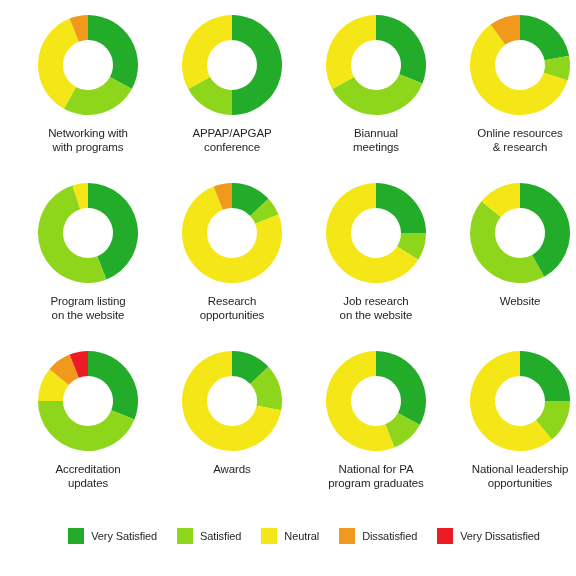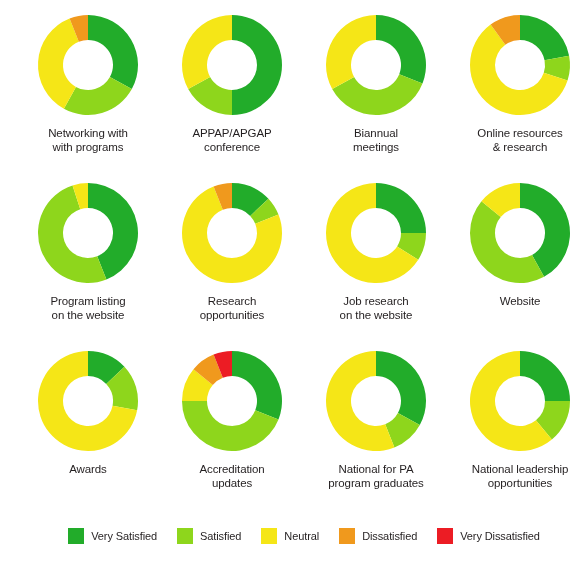--- a/index.html
+++ b/index.html
@@ -172,42 +172,42 @@
             <path d="M 52.000 2.000 A 50 50 0 0 1 76.088 95.815 L 64.044 73.908 A 25 25 0 0 0 52.000 27.000 Z" fill="#22ac2a"></path>
             <path d="M 76.088 95.815 A 50 50 0 0 1 13.474 20.129 L 32.737 36.064 A 25 25 0 0 0 64.044 73.908 Z" fill="#8ed61c"></path>
             <path d="M 13.474 20.129 A 50 50 0 0 1 52.000 2.000 L 52.000 27.000 A 25 25 0 0 0 32.737 36.064 Z" fill="#f5e617"></path>
           </svg>
         </div>
         <div class="cell-label"><span>Website</span></div>
       </div>
       <div class="cell">
         <div class="donut-wrap">
           <svg viewBox="0 0 104 104">
-            <path d="M 52.000 2.000 A 50 50 0 0 1 88.448 17.773 L 70.224 34.886 A 25 25 0 0 0 52.000 27.000 Z" fill="#22ac2a"></path>
-            <path d="M 88.448 17.773 A 50 50 0 0 1 101.114 61.369 L 76.557 56.685 A 25 25 0 0 0 70.224 34.886 Z" fill="#8ed61c"></path>
-            <path d="M 101.114 61.369 A 50 50 0 1 1 52.000 2.000 L 52.000 27.000 A 25 25 0 1 0 76.557 56.685 Z" fill="#f5e617"></path>
-          </svg>
-        </div>
-        <div class="cell-label"><span>Awards</span></div>
-      </div>
-      <div class="cell">
-        <div class="donut-wrap">
-          <svg viewBox="0 0 104 104">
             <path d="M 52.000 2.000 A 50 50 0 0 1 98.489 70.406 L 75.244 61.203 A 25 25 0 0 0 52.000 27.000 Z" fill="#22ac2a"></path>
             <path d="M 98.489 70.406 A 50 50 0 0 1 2.000 52.000 L 27.000 52.000 A 25 25 0 0 0 75.244 61.203 Z" fill="#8ed61c"></path>
             <path d="M 2.000 52.000 A 50 50 0 0 1 13.474 20.129 L 32.737 36.064 A 25 25 0 0 0 27.000 52.000 Z" fill="#f5e617"></path>
             <path d="M 13.474 20.129 A 50 50 0 0 1 33.594 5.511 L 42.797 28.756 A 25 25 0 0 0 32.737 36.064 Z" fill="#f0991d"></path>
             <path d="M 33.594 5.511 A 50 50 0 0 1 52.000 2.000 L 52.000 27.000 A 25 25 0 0 0 42.797 28.756 Z" fill="#ec1c24"></path>
           </svg>
         </div>
         <div class="cell-label"><span>Accreditation</span><br><span>updates</span></div>
       </div>
       <div class="cell">
         <div class="donut-wrap">
           <svg viewBox="0 0 104 104">
+            <path d="M 52.000 2.000 A 50 50 0 0 1 88.448 17.773 L 70.224 34.886 A 25 25 0 0 0 52.000 27.000 Z" fill="#22ac2a"></path>
+            <path d="M 88.448 17.773 A 50 50 0 0 1 101.114 61.369 L 76.557 56.685 A 25 25 0 0 0 70.224 34.886 Z" fill="#8ed61c"></path>
+            <path d="M 101.114 61.369 A 50 50 0 1 1 52.000 2.000 L 52.000 27.000 A 25 25 0 1 0 76.557 56.685 Z" fill="#f5e617"></path>
+          </svg>
+        </div>
+        <div class="cell-label"><span>Awards</span></div>
+      </div>
+      <div class="cell">
+        <div class="donut-wrap">
+          <svg viewBox="0 0 104 104">
             <path d="M 52.000 2.000 A 50 50 0 0 1 95.815 76.088 L 73.908 64.044 A 25 25 0 0 0 52.000 27.000 Z" fill="#22ac2a"></path>
             <path d="M 95.815 76.088 A 50 50 0 0 1 70.406 98.489 L 61.203 75.244 A 25 25 0 0 0 73.908 64.044 Z" fill="#8ed61c"></path>
             <path d="M 70.406 98.489 A 50 50 0 1 1 52.000 2.000 L 52.000 27.000 A 25 25 0 1 0 61.203 75.244 Z" fill="#f5e617"></path>
           </svg>
         </div>
         <div class="cell-label"><span>National for PA</span><br><span>program graduates</span></div>
       </div>
       <div class="cell">
         <div class="donut-wrap">
           <svg viewBox="0 0 104 104">

